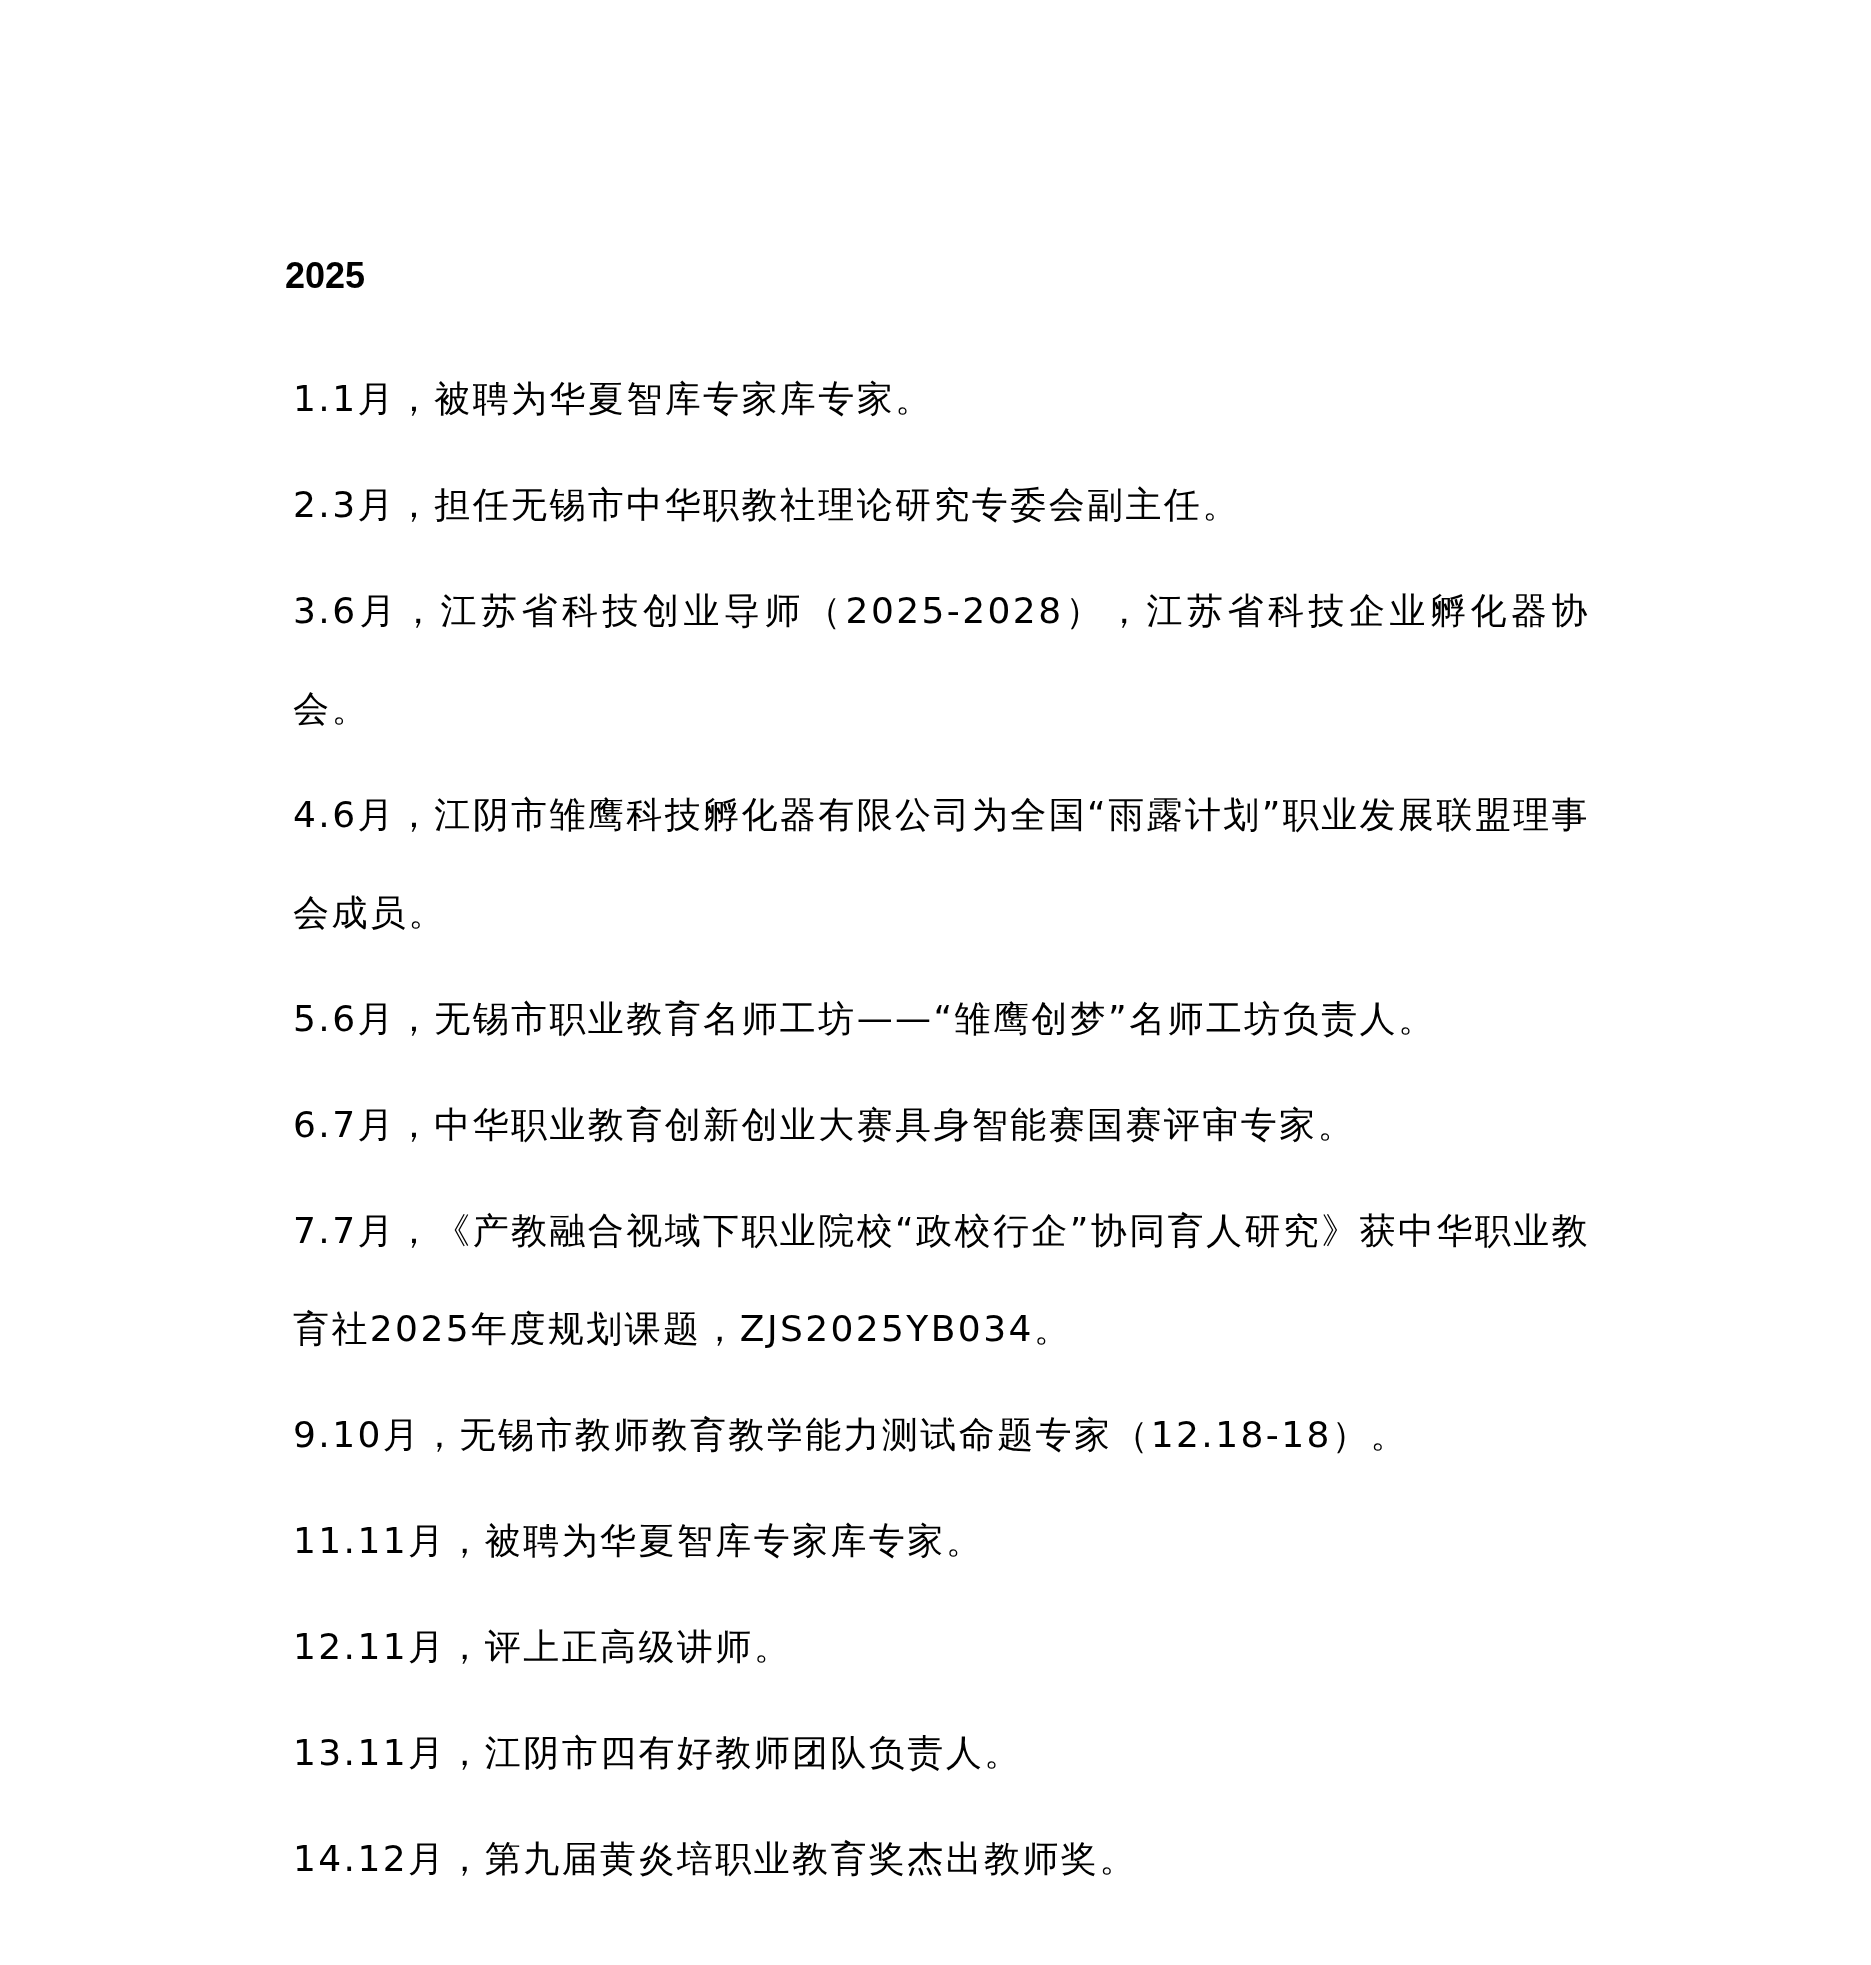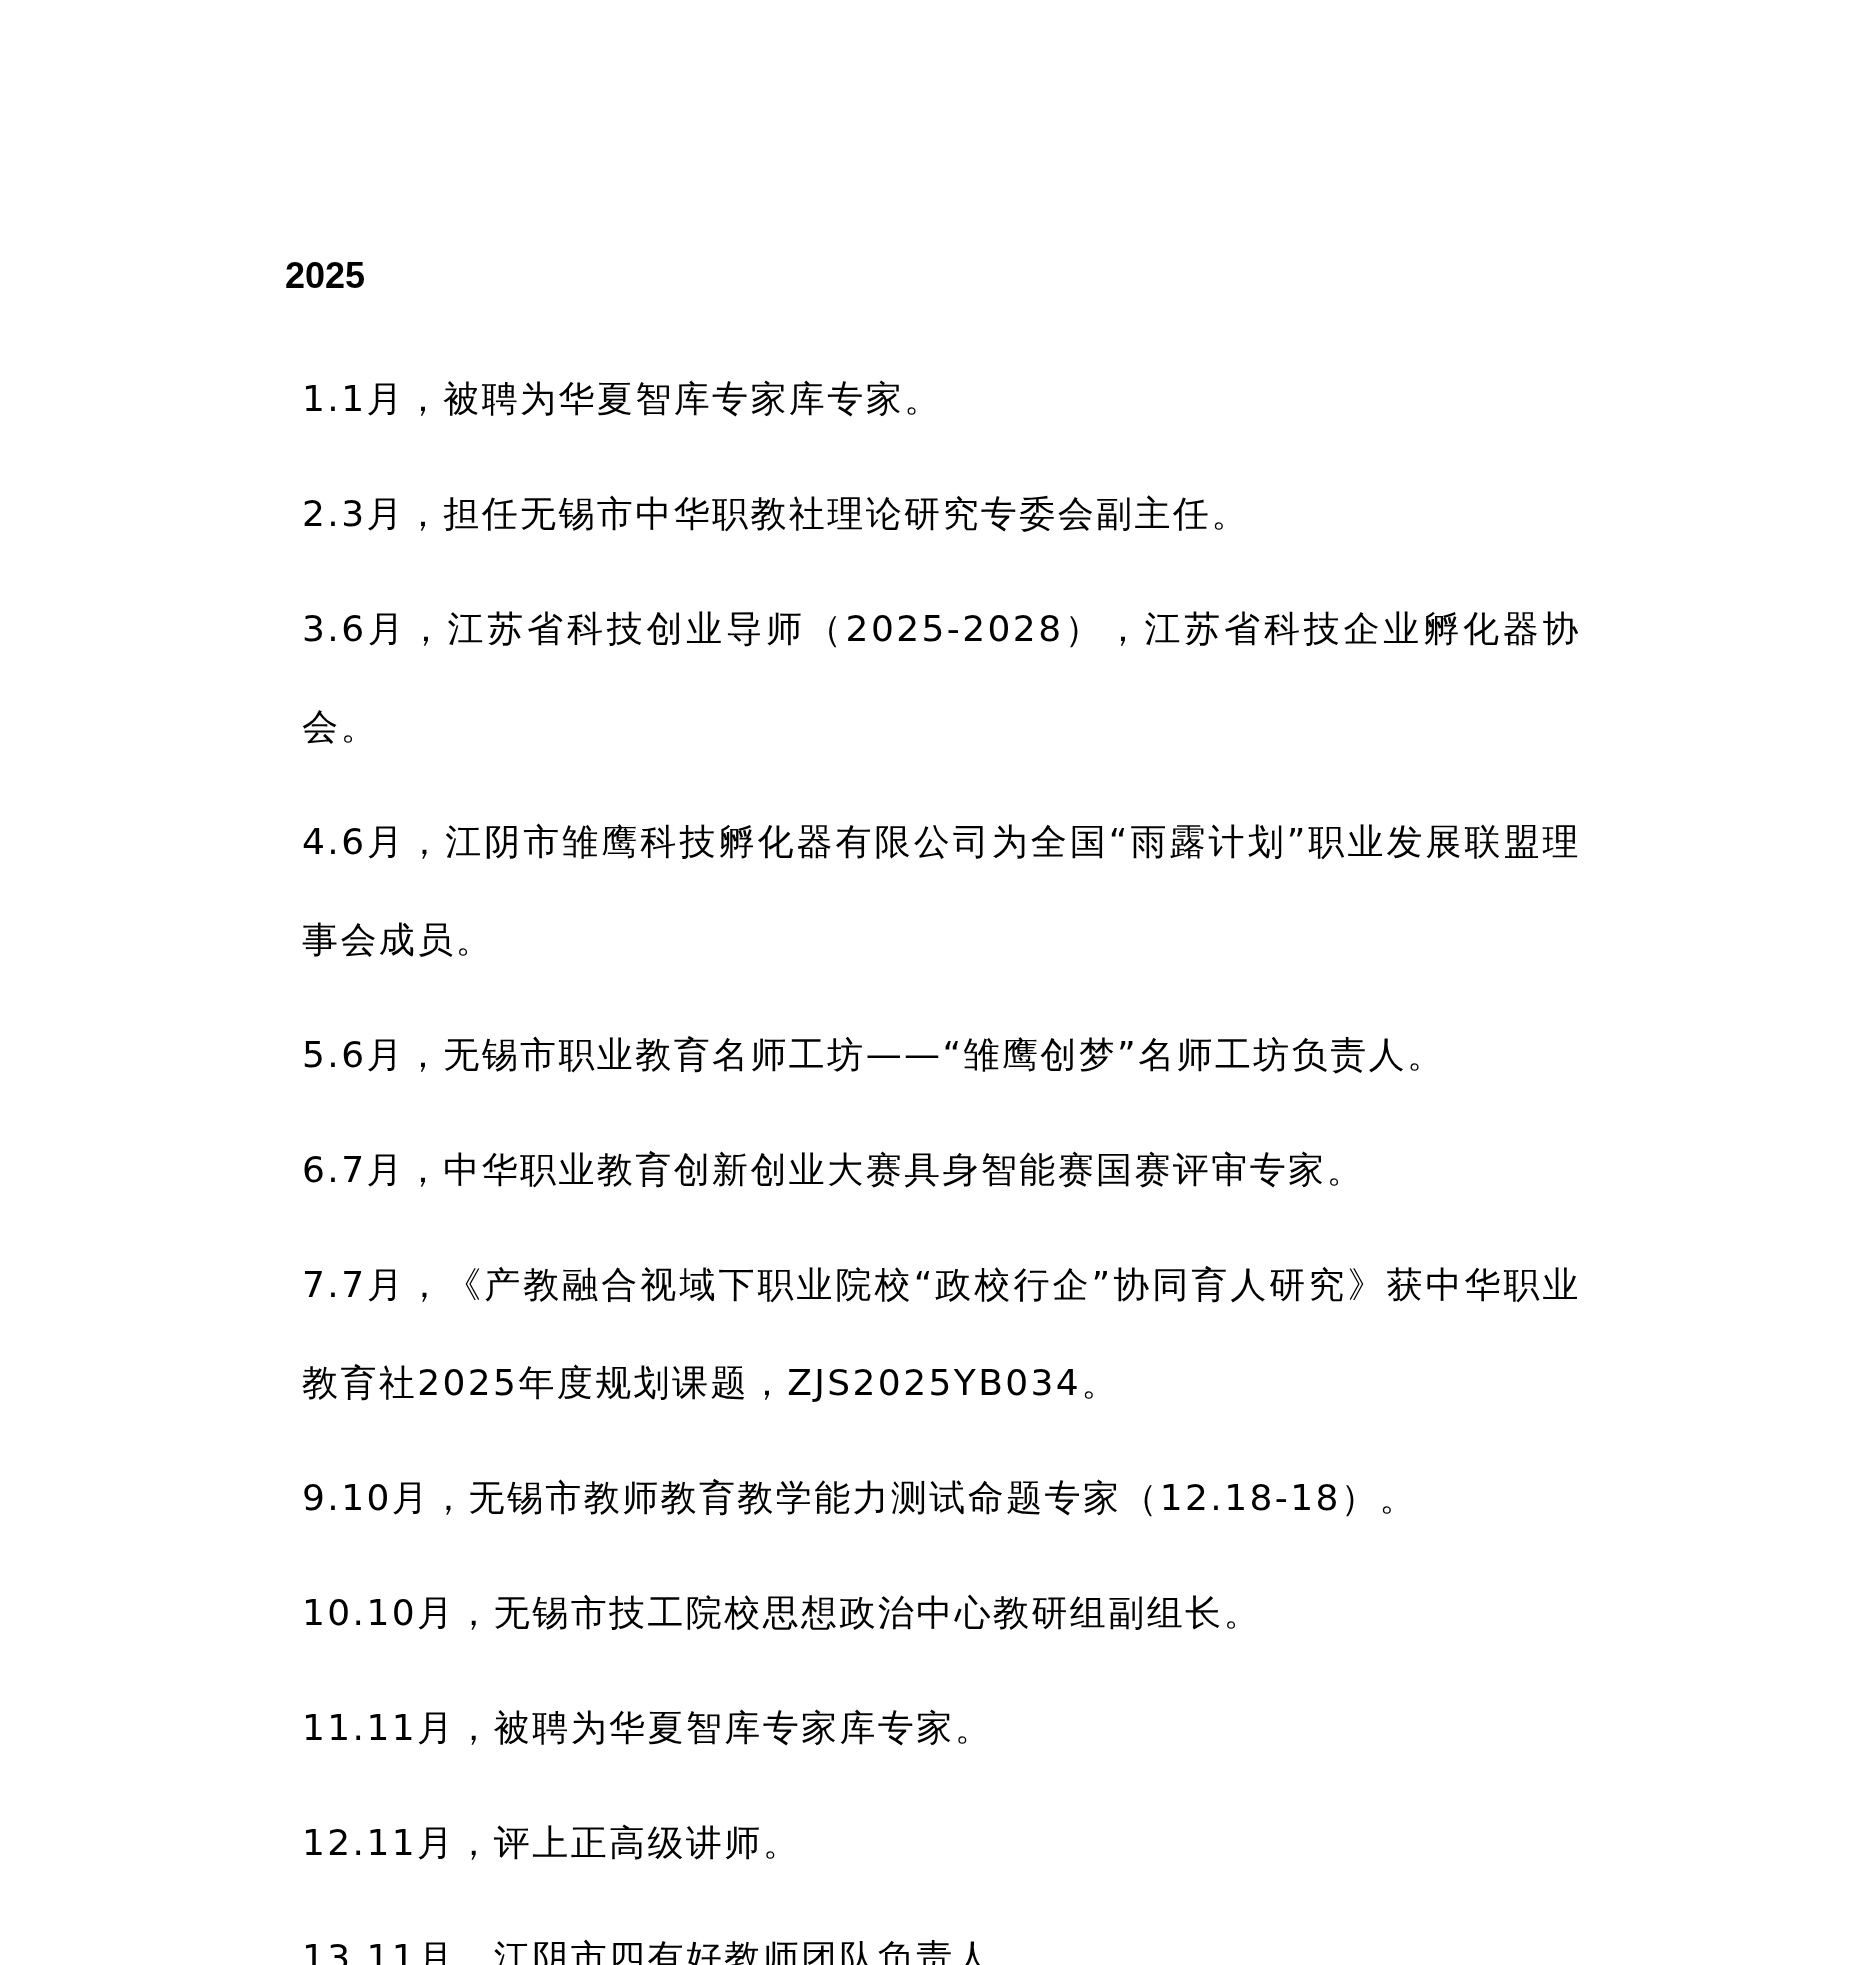--- a/index.html
+++ b/index.html
@@ -39,21 +39,21 @@
     }
     .list {
       margin: 0;
       padding: 0;
       list-style: none;
     }
     .item {
       font-size: 36px;
       line-height: 98px;
       letter-spacing: 2.4px;
-      margin: 17px;
+      margin: 8px;
       padding: 0;
       text-align: justify;
       text-align-last: left;
       word-break: break-all;
     }
   </style>
 </head>
 <body>
 
 <div class="page">
@@ -61,21 +61,20 @@
     <h1 class="title">2025</h1>
     <div class="list">
       <p class="item">1.1月，被聘为华夏智库专家库专家。</p>
       <p class="item">2.3月，担任无锡市中华职教社理论研究专委会副主任。</p>
       <p class="item">3.6月，江苏省科技创业导师（2025-2028），江苏省科技企业孵化器协会。</p>
       <p class="item">4.6月，江阴市雏鹰科技孵化器有限公司为全国“雨露计划”职业发展联盟理事会成员。</p>
       <p class="item">5.6月，无锡市职业教育名师工坊——“雏鹰创梦”名师工坊负责人。</p>
       <p class="item">6.7月，中华职业教育创新创业大赛具身智能赛国赛评审专家。</p>
       <p class="item">7.7月，《产教融合视域下职业院校“政校行企”协同育人研究》获中华职业教育社2025年度规划课题，ZJS2025YB034。</p>
       <p class="item">9.10月，无锡市教师教育教学能力测试命题专家（12.18-18）。</p>
-      <p class="item">10.10月，无锡市技工院校思想政治中心教研组副组长。</p>
       <p class="item">11.11月，被聘为华夏智库专家库专家。</p>
       <p class="item">12.11月，评上正高级讲师。</p>
       <p class="item">13.11月，江阴市四有好教师团队负责人。</p>
       <p class="item">14.12月，第九届黄炎培职业教育奖杰出教师奖。</p>
     </div>
   </div>
 </div>
 
 
 </body></html>

